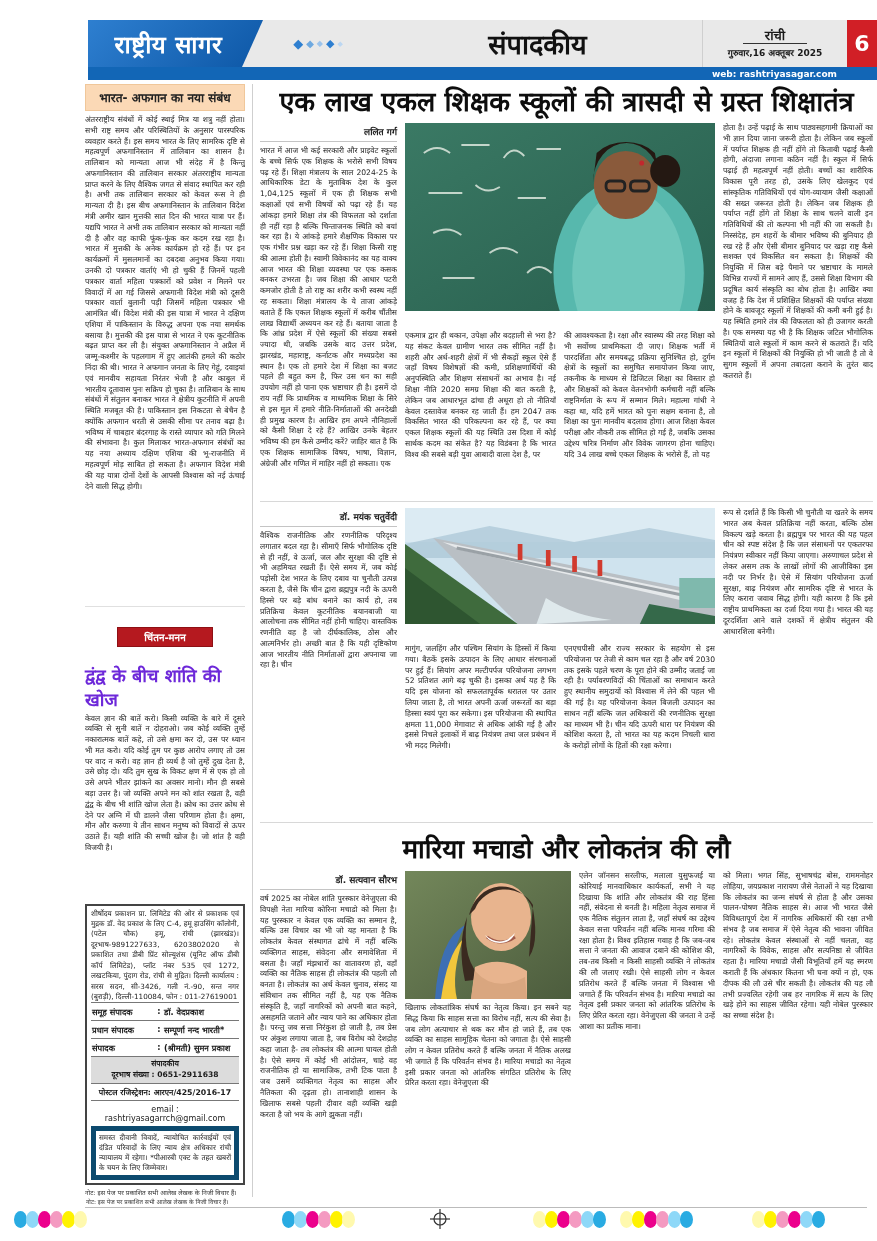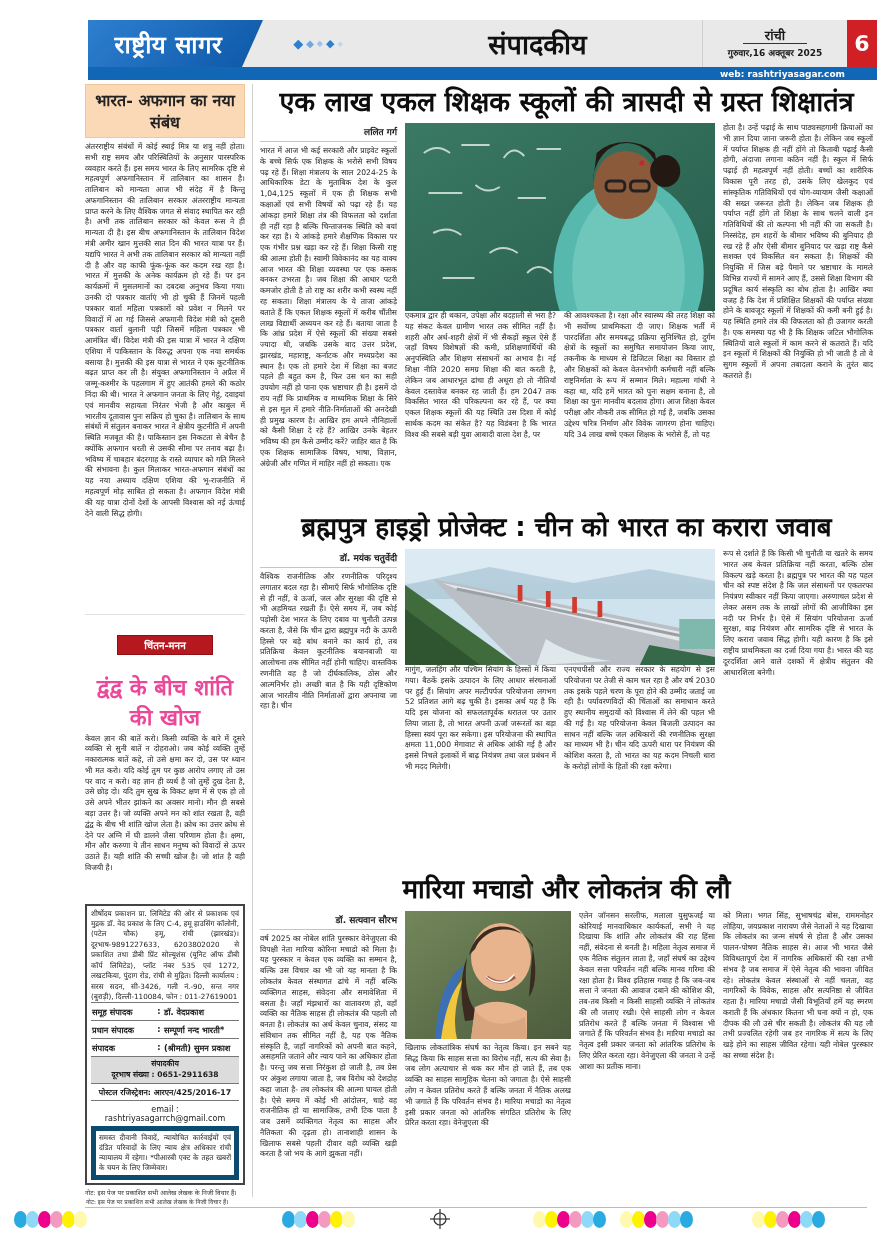--- a/index.html
+++ b/index.html
@@ -13,37 +13,37 @@
     font-size:24px;display:flex;align-items:center;justify-content:center;width:175px;
     clip-path:polygon(0 0,100% 0,88% 100%,0 100%);padding-right:14px;letter-spacing:.5px}
   .diamonds{width:110px;display:flex;align-items:center;justify-content:center;gap:3px;font-size:13px}
   .diamonds span{transform:rotate(0deg)}
   .hdr-title{flex:1;display:flex;align-items:center;justify-content:center;font-size:27px;font-weight:bold;color:#111}
   .hdr-right{width:145px;display:flex;flex-direction:column;align-items:center;justify-content:center;border-left:1px solid #cfcfcf}
   .hdr-city{font-size:13px;font-weight:bold;border-bottom:1.5px solid #333;padding:0 22px;line-height:1.2}
   .hdr-date{font-size:9px;font-weight:bold;margin-top:2px}
   .pageno{width:30px;background:#d11f26;color:#fff;font-size:22px;font-weight:bold;display:flex;align-items:center;justify-content:center}
   .webstrip{position:absolute;top:67px;left:88px;right:0;height:13px;background:#1266b6;color:#fff;
-    font-size:9px;font-weight:bold;display:flex;align-items:center;justify-content:flex-end;padding-right:32px}
+    font-size:9px;font-weight:bold;display:flex;align-items:center;justify-content:flex-end;padding-right:40px}
 
   
   .content{position:absolute;top:84px;left:85px;right:4px;bottom:44px;display:flex;gap:7px}
   .vrule{width:1px;background:#cfcfcf}
 
   
   .sidebar{width:160px;display:flex;flex-direction:column}
-  .sb-title{background:#fbd9b6;border:1px solid #f0c79a;font-size:16px;font-weight:bold;text-align:center;
+  .sb-title{background:#fbd9b6;border:1px solid #f0c79a;font-size:12px;font-weight:bold;text-align:center;
     padding:4px 2px;color:#222}
   .sb-body{font-size:7.6px;line-height:1.42;text-align:justify;color:#222;height:536px;overflow:hidden;margin-top:4px}
   .chintan{margin-top:6px;border-top:1px solid #e0e0e0;padding-top:4px}
   .chintan-tab{width:96px;margin:16px auto;background:#b5191f;color:#fff;font-size:10px;font-weight:bold;
     text-align:center;padding:2px 0;border:1px solid #8e1014}
-  .chintan-title{font-size:22px;font-weight:bold;text-align:center;margin:4px 0 3px 0;color:#ec4899}
+  .chintan-title{font-size:18px;font-weight:bold;text-align:left;margin:4px 0 3px 0;color:#6d28d9}
   .chintan-body{font-size:7.6px;line-height:1.42;text-align:justify;color:#222;height:168px;overflow:hidden}
-  .pubbox{margin-top:2px;border:2px solid #444;padding:3px 4px;font-size:7.2px;color:#1a1a1a}
+  .pubbox{margin-top:22px;border:2px solid #444;padding:3px 4px;font-size:7.2px;color:#1a1a1a}
   .imprint{line-height:1.45;text-align:justify}
   .role-row{display:flex;border-top:1px solid #777;padding:3px 1px;font-size:8.2px;font-weight:bold}
   .role-label{width:62px}
   .role-colon{width:10px;text-align:center}
   .phone-block{border-top:1px solid #777;background:#dcdcdc;text-align:center;padding:2px 0;font-weight:bold;font-size:7.6px;line-height:1.4}
   .postal-row{border-top:1px solid #777;border-bottom:1px solid #777;text-align:center;padding:3px 0;font-weight:bold;font-size:7.8px}
   .email-row{text-align:center;padding:4px 0 3px 0;font-size:8px}
   .jurisdiction{border:5px solid #0c4a6e;padding:2px 3px;line-height:1.4;text-align:justify}
   .note-line{font-size:6.4px;color:#333;margin-top:3px}
 
@@ -53,21 +53,21 @@
   .h1a{font-size:27px;margin:2px 0 6px 0}
   .h2a{font-size:26px;margin:6px 0 6px 0}
   .h3a{font-size:26px;margin:6px 0 6px 0}
   .byline{font-size:9px;font-weight:bold;text-align:right;padding:2px 0 3px 0;border-bottom:1px solid #c4c4c4;margin-bottom:4px;color:#222}
   .artbody{display:flex;gap:8px}
   .coltext{font-size:7.6px;line-height:1.42;text-align:justify;color:#222;overflow:hidden}
   .art-divider{height:1px;background:#d8d8d8;margin:6px 0}
   .imgbox{width:100%;overflow:hidden;background:#9db8a9}
   .imgbox svg{display:block;width:100%;height:100%}
   .centerblock{flex:1;display:flex;flex-direction:column}
-  .subcols{display:flex;gap:8px;margin-top:0;flex:1}
+  .subcols{display:flex;gap:8px;margin-top:20px;flex:1}
   .subcols .coltext{flex:1}
 
   
   .a1 .artbody{height:372px}
   .a1 .c1{width:137px}.a1 .c4{width:150px}
   .a1 .imgbox{height:188px}
   
   .a2 .artbody{height:308px}
   .a2 .c1{width:137px}.a2 .c4{width:150px}
   .a2 .imgbox{height:116px}
@@ -202,21 +202,20 @@
           </div>
           <div class="c4">
             <div class="coltext" style="height:372px">होता है। उन्हें पढ़ाई के साथ पाठ्यसहगामी क्रियाओं का भी ज्ञान दिया जाना जरूरी होता है। लेकिन जब स्कूलों में पर्याप्त शिक्षक ही नहीं होंगे तो किताबी पढ़ाई कैसी होगी, अंदाजा लगाना कठिन नहीं है। स्कूल में सिर्फ पढ़ाई ही महत्वपूर्ण नहीं होती। बच्चों का शारीरिक विकास पूरी तरह हो, उसके लिए खेलकूद एवं सांस्कृतिक गतिविधियों एवं योग-व्यायाम जैसी कक्षाओं की सख्त जरूरत होती है। लेकिन जब शिक्षक ही पर्याप्त नहीं होंगे तो शिक्षा के साथ चलने वाली इन गतिविधियों की तो कल्पना भी नहीं की जा सकती है। निस्संदेह, हम शहरों के बीमार भविष्य की बुनियाद ही रख रहे हैं और ऐसी बीमार बुनियाद पर खड़ा राष्ट्र कैसे सशक्त एवं विकसित बन सकता है। शिक्षकों की नियुक्ति में जिस बड़े पैमाने पर भ्रष्टाचार के मामले विभिन्न राज्यों में सामने आए हैं, उससे शिक्षा विभाग की प्रदूषित कार्य संस्कृति का बोध होता है। आखिर क्या वजह है कि देश में प्रशिक्षित शिक्षकों की पर्याप्त संख्या होने के बावजूद स्कूलों में शिक्षकों की कमी बनी हुई है। यह स्थिति हमारे तंत्र की विफलता को ही उजागर करती है। एक समस्या यह भी है कि शिक्षक जटिल भौगोलिक स्थितियों वाले स्कूलों में काम करने से कतराते हैं। यदि इन स्कूलों में शिक्षकों की नियुक्ति हो भी जाती है तो वे सुगम स्कूलों में अपना तबादला कराने के तुरंत बाद कतराते हैं।</div>
           </div>
         </div>
       </div>
 
       <div class="art-divider"></div>
 
       <div class="a2">
-        <div class="headline h2a">ब्रह्मपुत्र हाइड्रो प्रोजेक्ट : चीन को भारत का करारा जवाब</div>
         <div class="artbody">
           <div class="c1">
             <div class="byline">डॉ. मयंक चतुर्वेदी</div>
             <div class="coltext" style="height:282px">वैश्विक राजनीतिक और रणनीतिक परिदृश्य लगातार बदल रहा है। सीमाएँ सिर्फ भौगोलिक दृष्टि से ही नहीं, वे ऊर्जा, जल और सुरक्षा की दृष्टि से भी अहमियत रखती हैं। ऐसे समय में, जब कोई पड़ोसी देश भारत के लिए दबाव या चुनौती उत्पन्न करता है, जैसे कि चीन द्वारा ब्रह्मपुत्र नदी के ऊपरी हिस्से पर बड़े बांध बनाने का कार्य हो, तब प्रतिक्रिया केवल कूटनीतिक बयानबाजी या आलोचना तक सीमित नहीं होनी चाहिए। वास्तविक रणनीति वह है जो दीर्घकालिक, ठोस और आत्मनिर्भर हो। अच्छी बात है कि यही दृष्टिकोण आज भारतीय नीति निर्माताओं द्वारा अपनाया जा रहा है। चीन</div>
           </div>
           <div class="centerblock">
             <div class="imgbox">
               <svg viewBox="0 0 330 116" preserveAspectRatio="none">
                 <rect width="330" height="116" fill="#cfe3ee"></rect>
                 <rect y="0" width="330" height="34" fill="#dcebf3"></rect>

